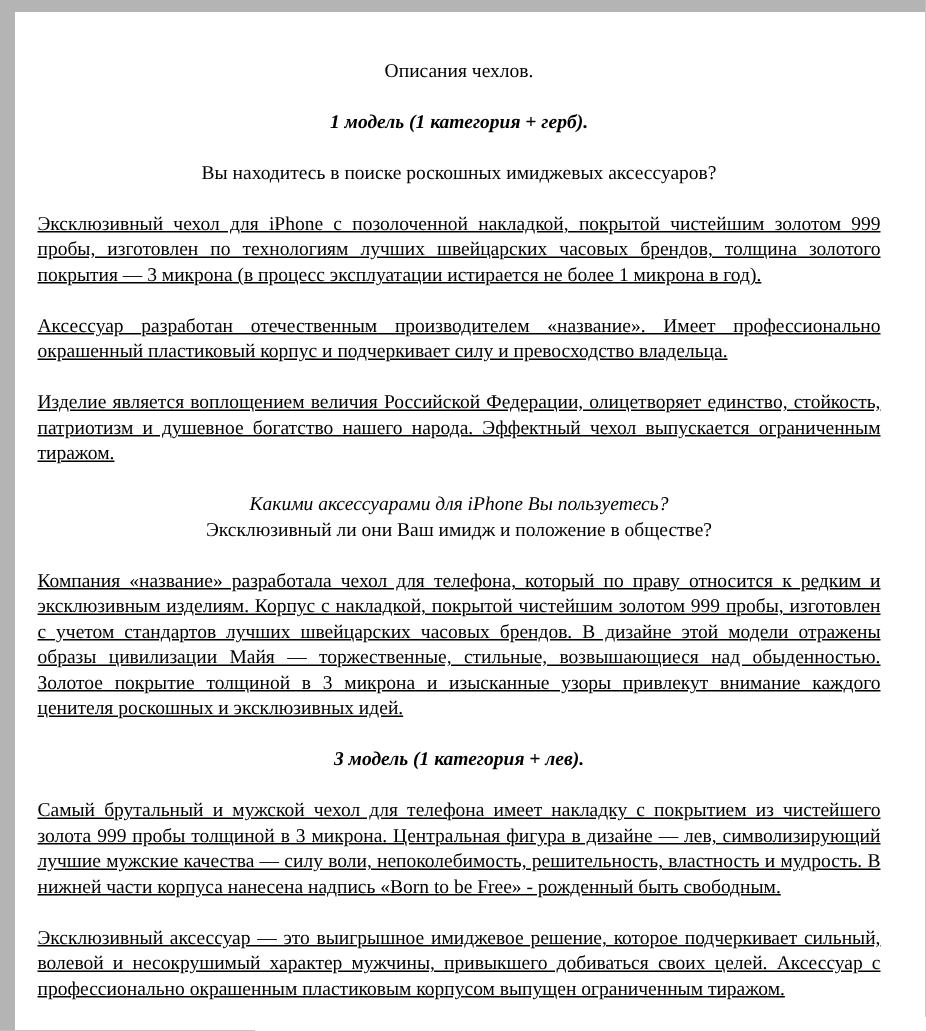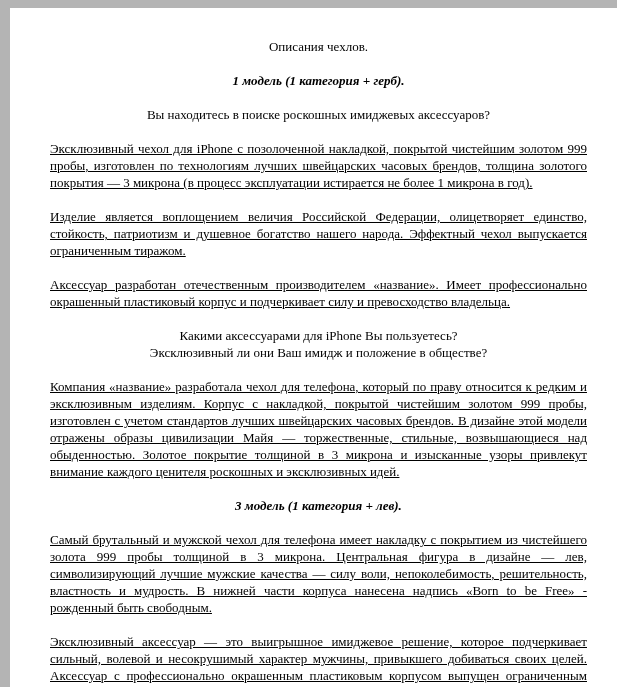--- a/index.html
+++ b/index.html
@@ -16,51 +16,51 @@
     overflow: hidden;
   }
   .page {
     position: absolute;
     left: 10px;
     top: 8px;
     width: 607px;
     height: 679px;
     background: #ffffff;
     box-sizing: border-box;
-    padding: 30px 30px 20px 40px;
+    padding: 30px 30px 20px 15px;
     color: #000000;
   }
   .page p {
     margin: 0 0 17px 0;
     font-size: 13px;
     line-height: 17px;
   }
   .center { text-align: center; }
   .bold { font-weight: bold; font-style: italic; }
   .body-text { text-align: justify; text-decoration: underline; }
-  .no-bottom { margin-bottom: 0 !important; }
+  .no-bottom { margin-bottom: 0 !important; font-style: italic; }
   .big-gap { margin-top: 34px !important; }
 </style>
 </head>
 <body>
 
 <div class="canvas">
   <div class="page">
 
     <p class="center">Описания чехлов.</p>
 
     <p class="center bold">1 модель  (1 категория + герб).</p>
 
     <p class="center">Вы находитесь в поиске роскошных  имиджевых  аксессуаров?</p>
 
     <p class="body-text">Эксклюзивный чехол для iPhone с позолоченной накладкой, покрытой чистейшим золотом 999 пробы, изготовлен по технологиям лучших швейцарских часовых брендов, толщина золотого покрытия — 3 микрона (в процесс эксплуатации истирается не более 1 микрона в год).</p>
 
+    <p class="body-text">Аксессуар разработан отечественным производителем «название». Имеет профессионально окрашенный пластиковый корпус и подчеркивает силу и превосходство владельца.</p>
+
     <p class="body-text">Изделие является воплощением величия Российской Федерации, олицетворяет единство, стойкость, патриотизм и душевное богатство нашего народа. Эффектный чехол выпускается ограниченным тиражом.</p>
-
-    <p class="body-text">Аксессуар разработан отечественным производителем «название». Имеет профессионально окрашенный пластиковый корпус и подчеркивает силу и превосходство владельца.</p>
 
 
     <p class="center no-bottom">Какими аксессуарами  для iPhone Вы пользуетесь?</p>
 
     <p class="center">Эксклюзивный ли они Ваш имидж и положение  в обществе?</p>
 
     <p class="body-text">Компания «название» разработала чехол для телефона, который по праву относится к редким и эксклюзивным изделиям. Корпус с накладкой, покрытой чистейшим золотом 999 пробы, изготовлен с учетом стандартов лучших швейцарских часовых брендов. В дизайне этой модели отражены образы цивилизации Майя — торжественные, стильные, возвышающиеся над обыденностью. Золотое покрытие толщиной в 3 микрона и изысканные узоры привлекут внимание каждого ценителя роскошных и эксклюзивных идей.</p>
 
     <p class="center bold">3 модель (1 категория + лев).</p>
 

